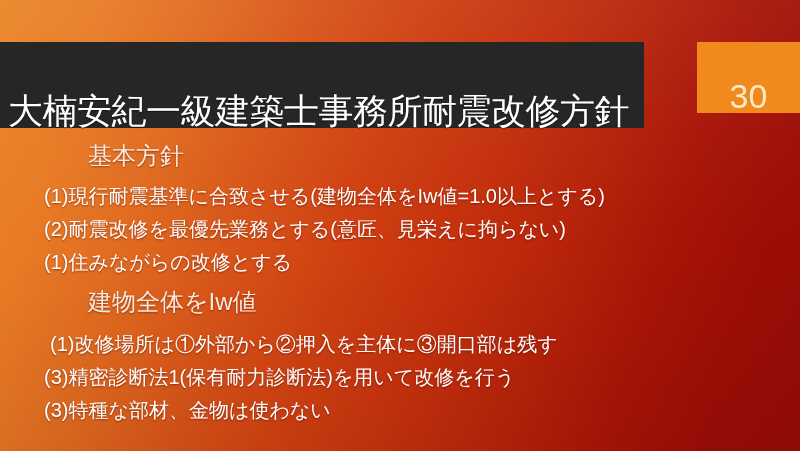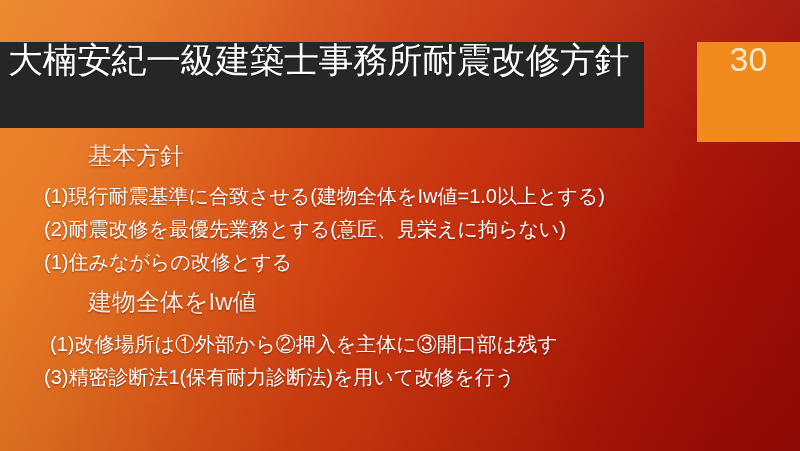--- a/index.html
+++ b/index.html
@@ -51,43 +51,43 @@
 
   
   #title-bar {
     position: absolute;
     left: 0;
     top: 42px;
     width: 644px;
     height: 86px;
     background: #262626;
     display: flex;
-    align-items: flex-start;
+    align-items: flex-end;
     z-index: 3;
   }
 
   #title-text {
     color: #ffffff;
     font-size: 35px;
     line-height: 1;
     letter-spacing: -0.5px;
     padding-left: 8px;
     white-space: nowrap;
     text-shadow: 0 1px 1px rgba(0,0,0,0.5);
   }
 
   #page-badge {
     position: absolute;
     left: 697px;
     top: 42px;
     width: 103px;
-    height: 100px;
+    height: 71px;
     background: #f08a1c;
     display: flex;
-    align-items: flex-start;
+    align-items: flex-end;
     justify-content: center;
     z-index: 3;
   }
 
   #page-number {
     color: #fde9c8;
     font-size: 34px;
     line-height: 1;
   }
 
@@ -153,15 +153,16 @@
     <div class="list-line" id="line-1-2">(2)耐震改修を最優先業務とする(意匠、見栄えに拘らない)</div>
 
     <div class="list-line" id="line-1-3">(1)住みながらの改修とする</div>
 
     <div class="sub-head" id="sub-head-2">建物全体をIw値</div>
 
     <div class="list-line" id="line-2-1">(1)改修場所は①外部から②押入を主体に③開口部は残す</div>
 
     <div class="list-line" id="line-2-2">(3)精密診断法1(保有耐力診断法)を用いて改修を行う</div>
 
+    <div class="list-line" id="line-2-3">(3)特種な部材、金物は使わない</div>
 
   </div>
 </div>
 
 </body></html>

